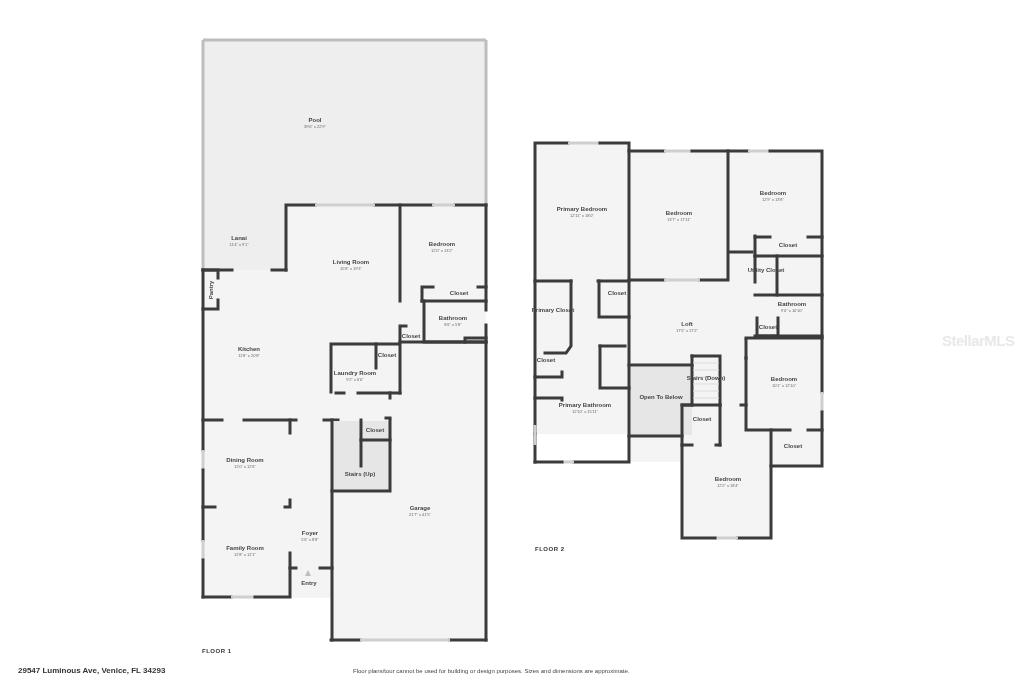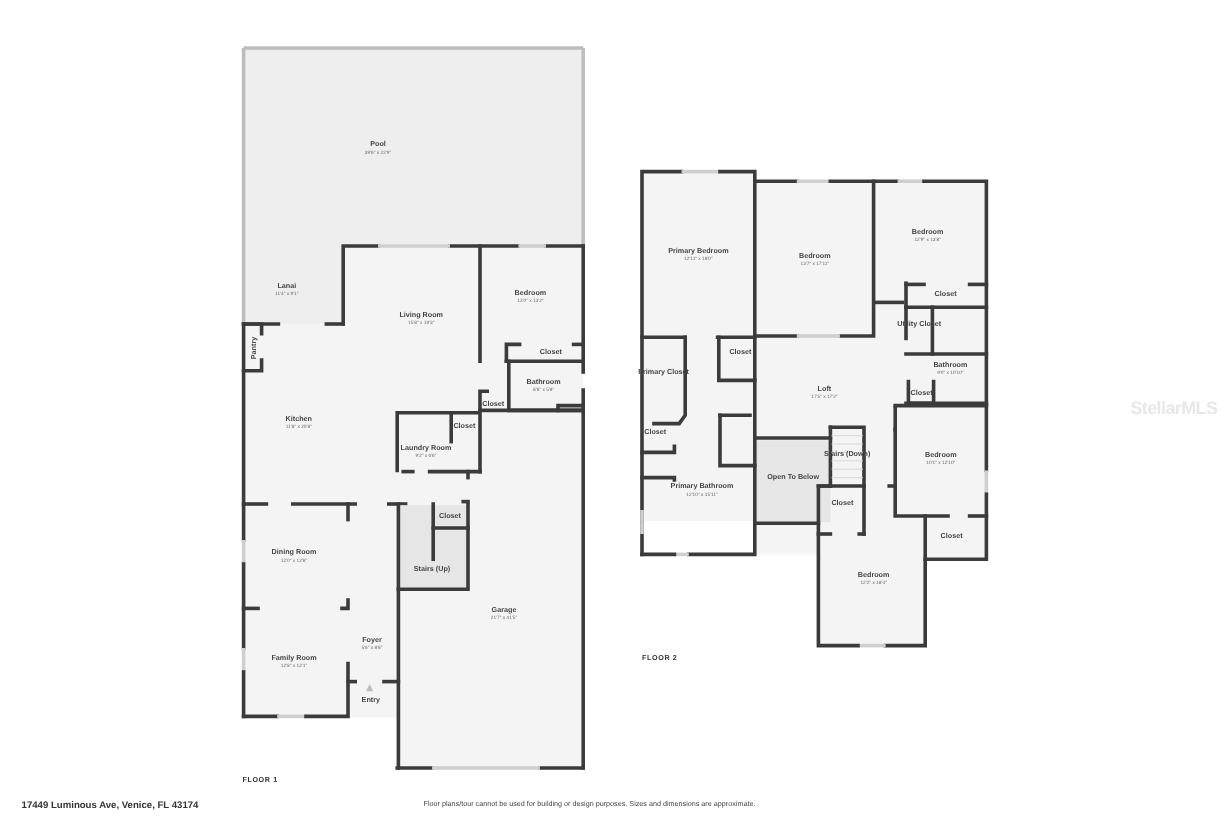--- a/index.html
+++ b/index.html
@@ -222,14 +222,14 @@
     <text class="rlabel" x="702" y="421">Closet</text>
     <text class="rlabel" x="793" y="448">Closet</text>
     <text class="rlabel" x="728" y="481">Bedroom</text>
     <text class="rdim" x="728" y="487">12'2" x 18'4"</text>
   </g>
 </svg>
 
 <div class="floor-label" style="left:202px; top:648px;">FLOOR 1</div>
 <div class="floor-label" style="left:535px; top:546px;">FLOOR 2</div>
 <div class="watermark">StellarMLS</div>
-<div class="address">17449 Luminous Ave, Venice, FL 43174</div>
+<div class="address">29547 Luminous Ave, Venice, FL 34293</div>
 <div class="disclaimer">Floor plans/tour cannot be used for building or design purposes. Sizes and dimensions are approximate.</div>
 
 </body></html>

